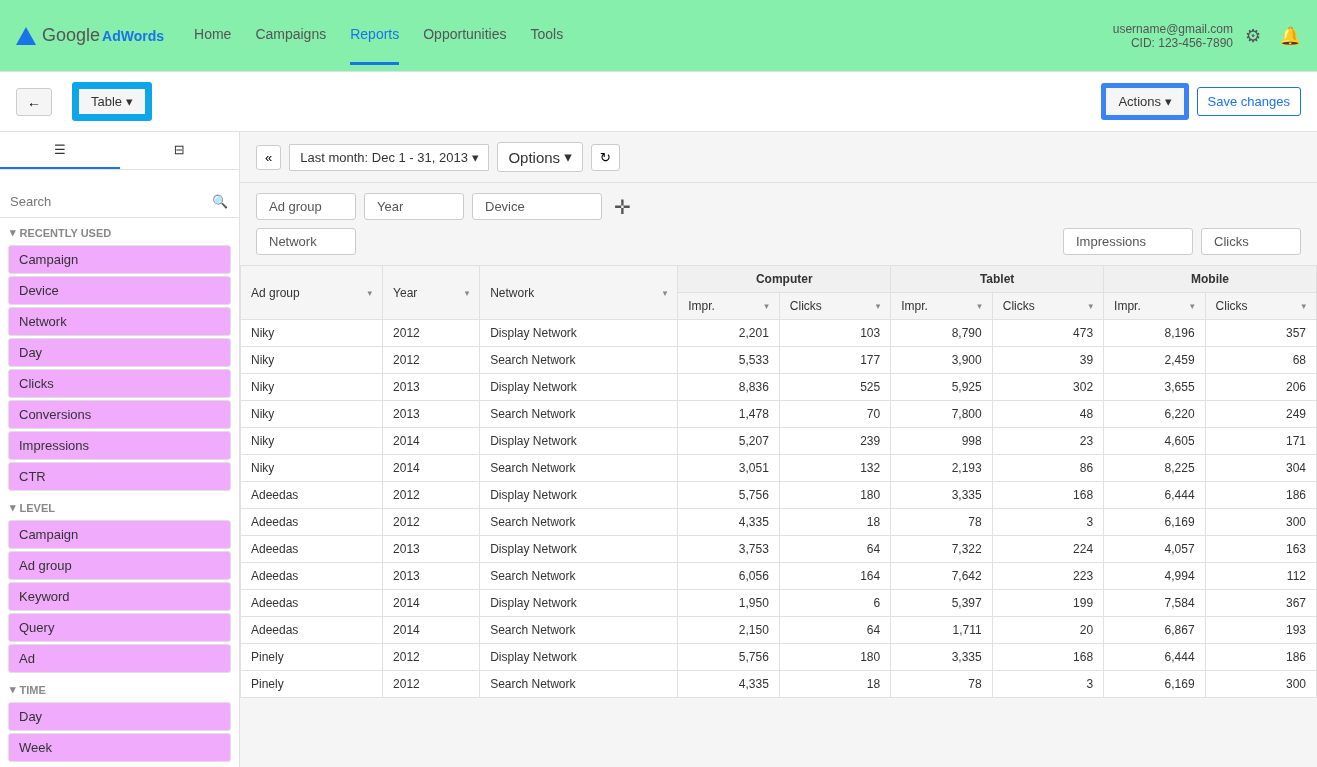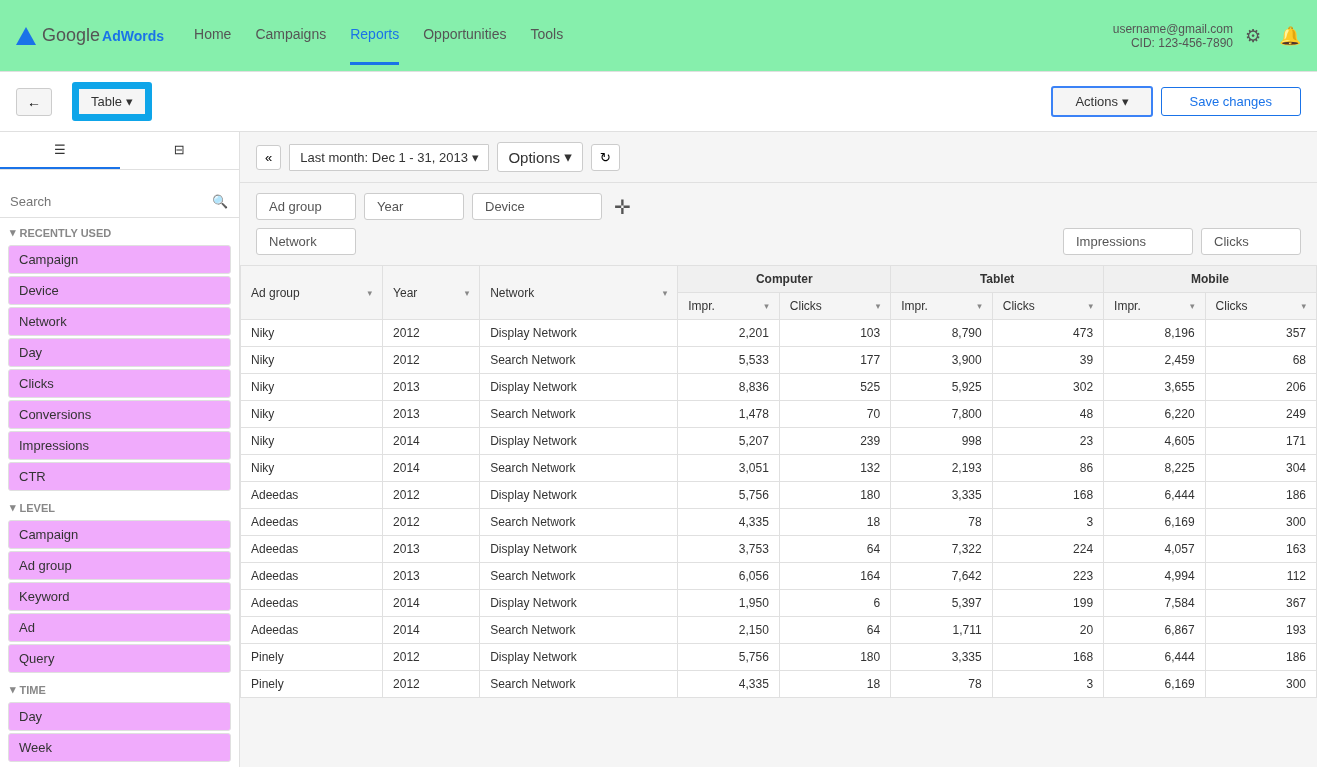--- a/index.html
+++ b/index.html
@@ -82,36 +82,36 @@
       border-radius: 3px;
       padding: 5px 12px;
       cursor: pointer;
       display: flex;
       align-items: flex-end;
       gap: 4px;
       margin-left: 12px;
     }
     .spacer { flex: 1; }
     .actions-btn {
-      border: 2px solid #3b82f6;
+      border: 5px solid #3b82f6;
       background: #f5f5f5;
       border-radius: 3px;
-      padding: 6px 22px;
+      padding: 6px 12px;
       cursor: pointer;
       display: flex;
       align-items: center;
       gap: 4px;
       text-align: right;
     }
     .save-btn {
       border: 1px solid #1a73e8;
       background: #fff;
       color: #1a73e8;
       border-radius: 3px;
-      padding: 6px 28px;
+      padding: 6px 10px;
       cursor: pointer;
       font-size: 13px;
     }
 
     
     .main-content {
       display: flex;
       height: calc(767px - 60px - 56px);
     }
 
@@ -362,22 +362,22 @@
     <div class="sidebar-item">Impressions</div>
     <div class="sidebar-item">CTR</div>
 
     <div class="section-header">
       <span>▾</span>
       <span>LEVEL</span>
     </div>
     <div class="sidebar-item">Campaign</div>
     <div class="sidebar-item">Ad group</div>
     <div class="sidebar-item">Keyword</div>
+    <div class="sidebar-item">Query</div>
     <div class="sidebar-item">Ad</div>
-    <div class="sidebar-item">Query</div>
 
     <div class="section-header">
       <span>▾</span>
       <span>TIME</span>
     </div>
     <div class="sidebar-item">Day</div>
     <div class="sidebar-item">Week</div>
   </div>
 
   <div class="report-area">

